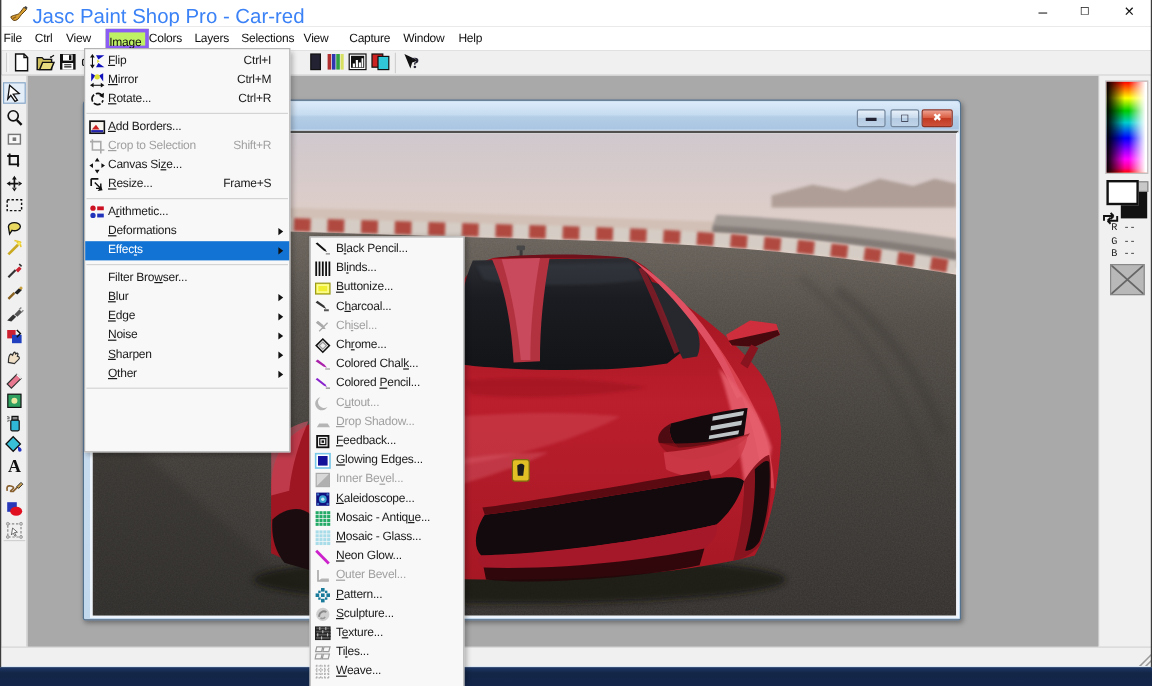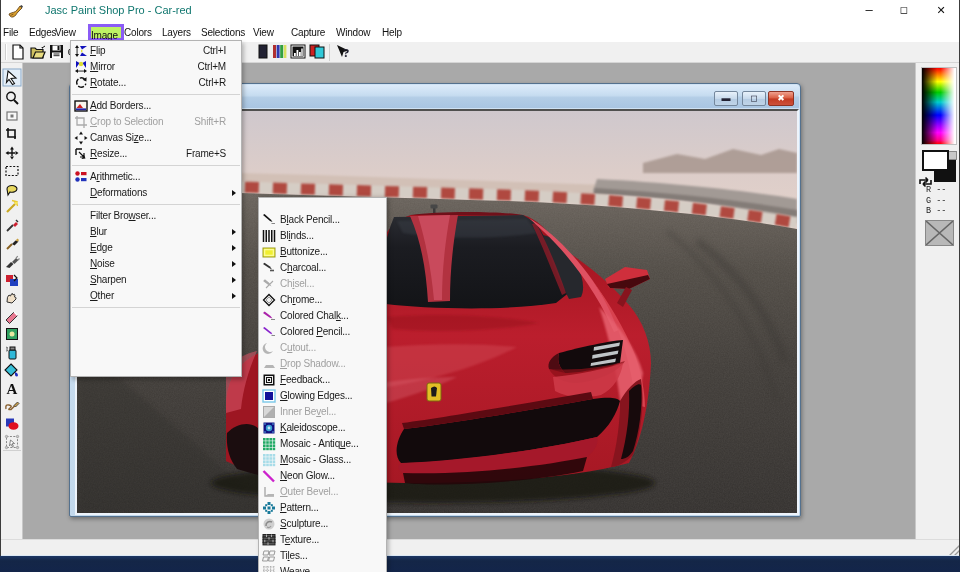--- a/index.html
+++ b/index.html
@@ -1,36 +1,36 @@
 <!DOCTYPE html>
 <html><head><meta charset="utf-8"><style>
 *{margin:0;padding:0;box-sizing:border-box}
 body{width:960px;height:572px;position:relative;overflow:hidden;font-family:"Liberation Sans",sans-serif;background:#a9a9a9}
 .abs{position:absolute}
 
 #titlebar{left:0;top:0;width:960px;height:22px;background:#fff;border-left:1px solid #333;}
-#titlebar .title{left:44px;top:4px;font-size:11px;color:#0f766e}
+#titlebar .title{left:26px;top:4px;font-size:17px;color:#3b82f6}
 .winbtn{top:0;width:14px;height:20px;color:#111;font-size:13px;text-align:center;line-height:20px}
 #menubar{left:0;top:22px;width:960px;height:20px;background:#fff;border-left:1px solid #333}
 .mitem{top:2px;height:17px;line-height:17px;font-size:10px;letter-spacing:-0.2px;color:#111;text-align:left}
 .mhl{background:#bef264;border:3px solid #8b5cf6}
 #toolbar{left:0;top:42px;width:960px;height:21px;background:#f0f0f0;border-left:1px solid #333;border-bottom:1px solid #d5d5d5}
 #statusbar{left:0;top:539px;width:960px;height:17px;background:#f0f0f0;border-top:1px solid #dcdcdc;border-bottom:1px solid #dce8f4}
 #taskbar{left:0;top:556px;width:960px;height:16px;background:linear-gradient(#1d3765,#142647 30%,#13254a)}
 #toolpal{left:1px;top:63px;width:22px;height:476px;background:#f0f0f0;border-right:1px solid #c8c8c8}
 #colorpal{left:915px;top:63px;width:45px;height:476px;background:#f0f0f0;border-left:1px solid #c8c8c8}
 
 #imgwin{left:69px;top:83px;width:732px;height:434px;background:linear-gradient(#cfe2f4,#c2d8ec);border:1px solid #54718e;border-radius:4px 4px 2px 2px;box-shadow:1px 2px 4px rgba(0,0,0,.35)}
 #imgtitle{left:1px;top:1px;width:728px;height:23px;border-radius:3px 3px 0 0;background:linear-gradient(#dcebfa,#c6dcf0 45%,#b3cde6 55%,#a9c5e2)}
 #imgcontent{left:5px;top:25px;width:724px;height:406px;background:#fff;border:2px solid #eef4fb;border-top:2px solid #50504f;overflow:hidden}
 .wbtn{top:7px;height:15px;border-radius:2px;border:1px solid #74879c;font-size:9px;color:#223;text-align:center;line-height:13px;background:linear-gradient(#e8f1fa,#c8daec 50%,#b4cbe2 52%,#c0d4e8)}
 .wbtn.close{background:linear-gradient(#efa18f,#d95c41 48%,#c23a22 52%,#cd503a);color:#fff;border-color:#8e3324}
 
 #dropdown{left:70px;top:40px;width:172px;height:337px;background:#f8f8f8;border:1px solid #b3b3b3;box-shadow:2px 3px 4px rgba(0,0,0,.25);padding-top:2px}
-#submenu{left:258px;top:197px;width:129px;height:375px;background:#f8f8f8;border:1px solid #b3b3b3;border-bottom:none;box-shadow:2px 0 4px rgba(0,0,0,.25);padding-top:14px}
+#submenu{left:258px;top:197px;width:129px;height:375px;background:#f8f8f8;border:1px solid #b3b3b3;border-bottom:none;box-shadow:2px 0 4px rgba(0,0,0,.25);padding-top:2px}
 .mrow{position:relative;height:16px;line-height:16px;font-size:10px;letter-spacing:-0.2px;color:#1a1a1a;white-space:nowrap}
 .mrow .txt{position:absolute;left:19px;top:0}
 #submenu .mrow .txt{left:21px}
 .mrow .sc{position:absolute;right:15px;top:0}
 .mrow .arr{position:absolute;right:5px;top:4.5px;width:0;height:0;border-left:4px solid #111;border-top:3.5px solid transparent;border-bottom:3.5px solid transparent}
 .mrow.dis{color:#a0a0a0}
 .mrow.hl{background:#1273d4;color:#fff}
 .mrow.hl .arr{border-left-color:#111}
 .msep{height:7px;position:relative}
 .msep:after{content:"";position:absolute;left:1px;right:1px;top:3px;border-top:1px solid #d4d4d4}
@@ -171,21 +171,21 @@
       <path d="M12 2 L14 4 L15 2.5 L13.5 1 Z" fill="#444"></path>
       <path d="M2.5 11.5 l3 -1.5" stroke="#8a5a20" stroke-width="1"></path>
     </svg>
   <div class="abs title">Jasc Paint Shop Pro - Car-red</div>
   <div class="abs winbtn" style="left:861px">–</div>
   <div class="abs winbtn" style="left:896px;font-size:10px">◻</div>
   <div class="abs winbtn" style="left:933px;font-size:11px">✕</div>
 </div>
 <div class="abs" id="menubar">
  <div class="abs mitem" style="left:2px;width:28px">File</div>
- <div class="abs mitem" style="left:28px;width:28px">Edges</div>
+ <div class="abs mitem" style="left:28px;width:28px">Ctrl</div>
  <div class="abs mitem" style="left:54px;width:32px">View</div>
  <div class="abs mitem mhl" style="left:87px;width:36px">Image</div>
  <div class="abs mitem" style="left:123px;width:38px">Colors</div>
  <div class="abs mitem" style="left:161px;width:39px">Layers</div>
  <div class="abs mitem" style="left:200px;width:52px">Selections</div>
  <div class="abs mitem" style="left:252px;width:38px">View</div>
  <div class="abs mitem" style="left:290px;width:44px">Capture</div>
  <div class="abs mitem" style="left:335px;width:46px">Window</div>
  <div class="abs mitem" style="left:381px;width:34px">Help</div>
 </div>
@@ -431,20 +431,24 @@
       <svg class="micon" viewBox="0 0 14 14">
         <circle cx="3.5" cy="3.5" r="2.2" fill="#cc1122"></circle>
         <circle cx="3.5" cy="9.5" r="2.2" fill="#2233bb"></circle>
         <rect x="7" y="2" width="5.5" height="3.2" fill="#cc1122"></rect>
         <rect x="7" y="8" width="5.5" height="3.2" fill="#2233bb"></rect>
       </svg>
       <span class="txt">A<u>r</u>ithmetic...</span>
     </div>
  <div class="mrow">
       <span class="txt"><u>D</u>eformations</span>
+      <span class="arr"></span>
+    </div>
+ <div class="mrow hl">
+      <span class="txt">Effec<u>t</u>s</span>
       <span class="arr"></span>
     </div>
  <div class="msep"></div>
  <div class="mrow">
       <span class="txt">Filter Bro<u>w</u>ser...</span>
     </div>
  <div class="mrow">
       <span class="txt"><u>B</u>lur</span>
       <span class="arr"></span>
     </div>

